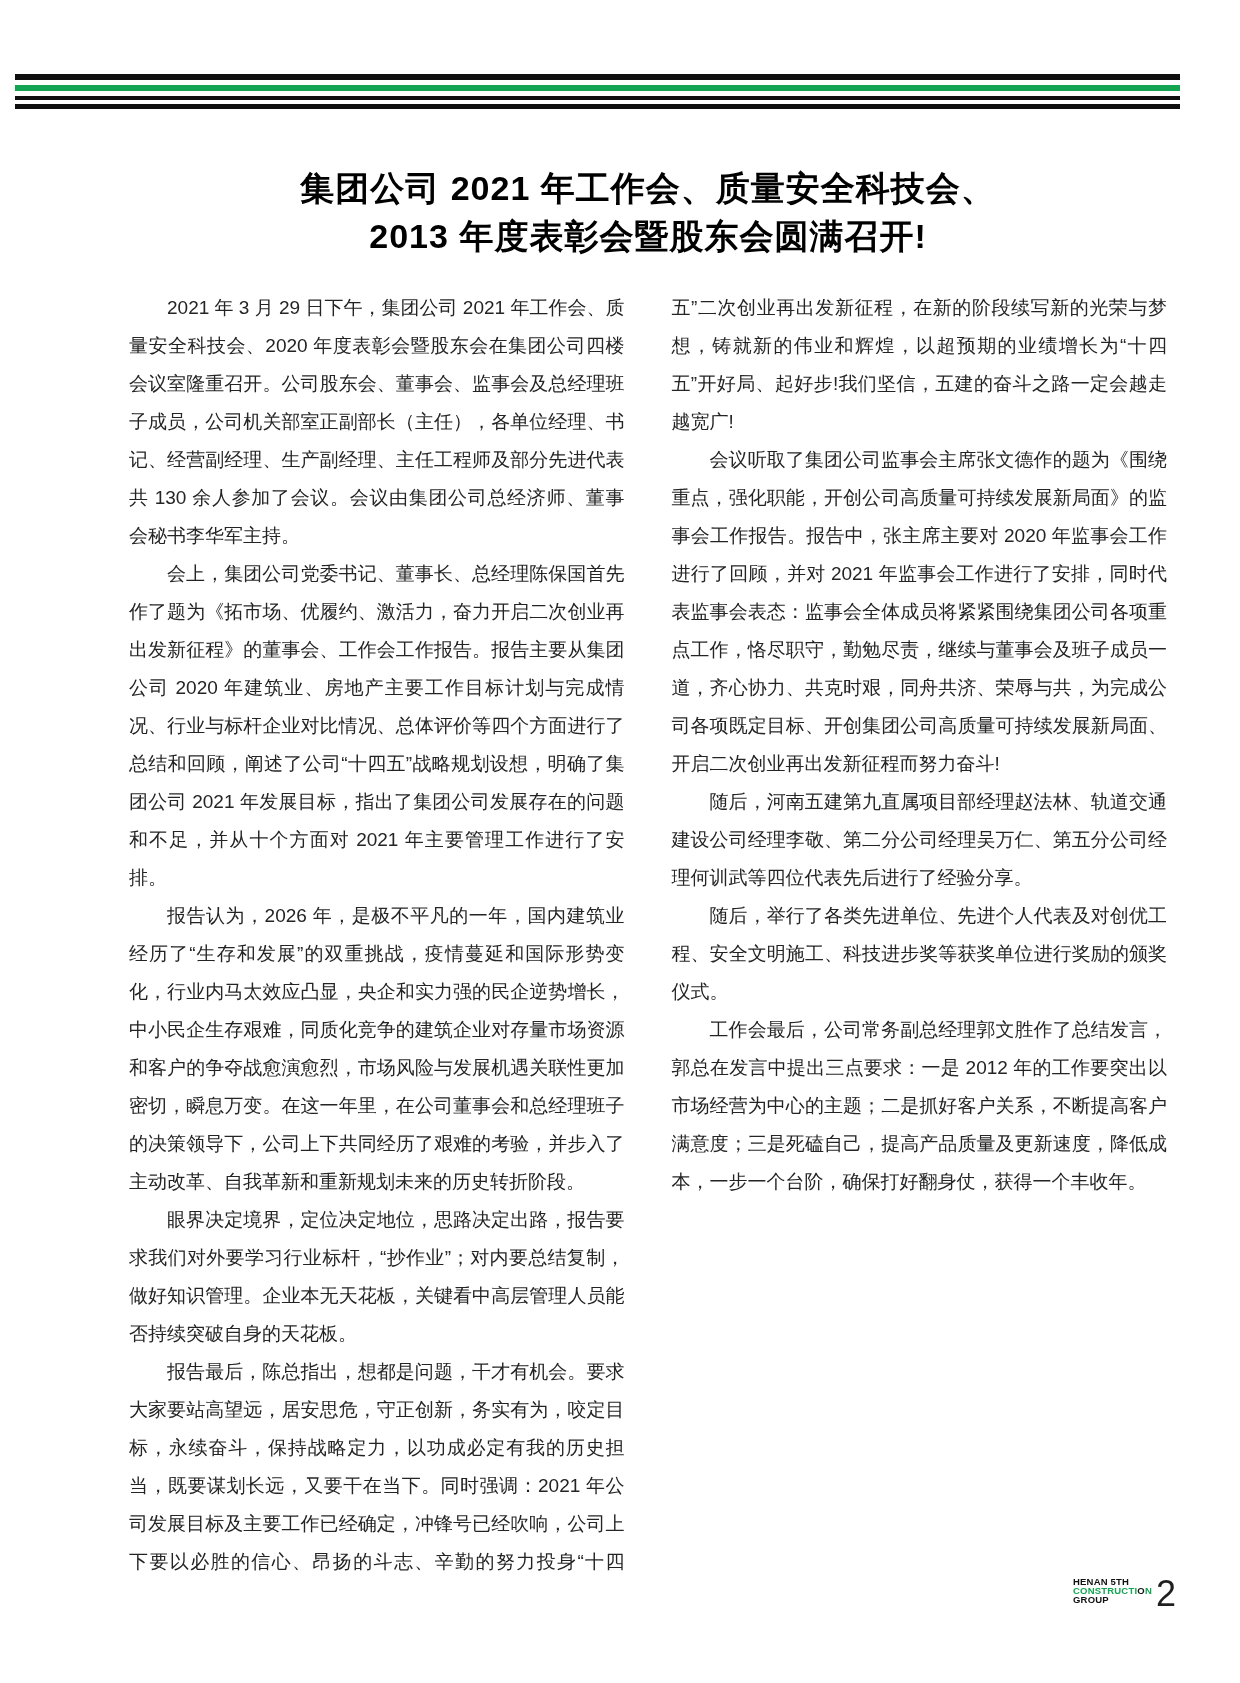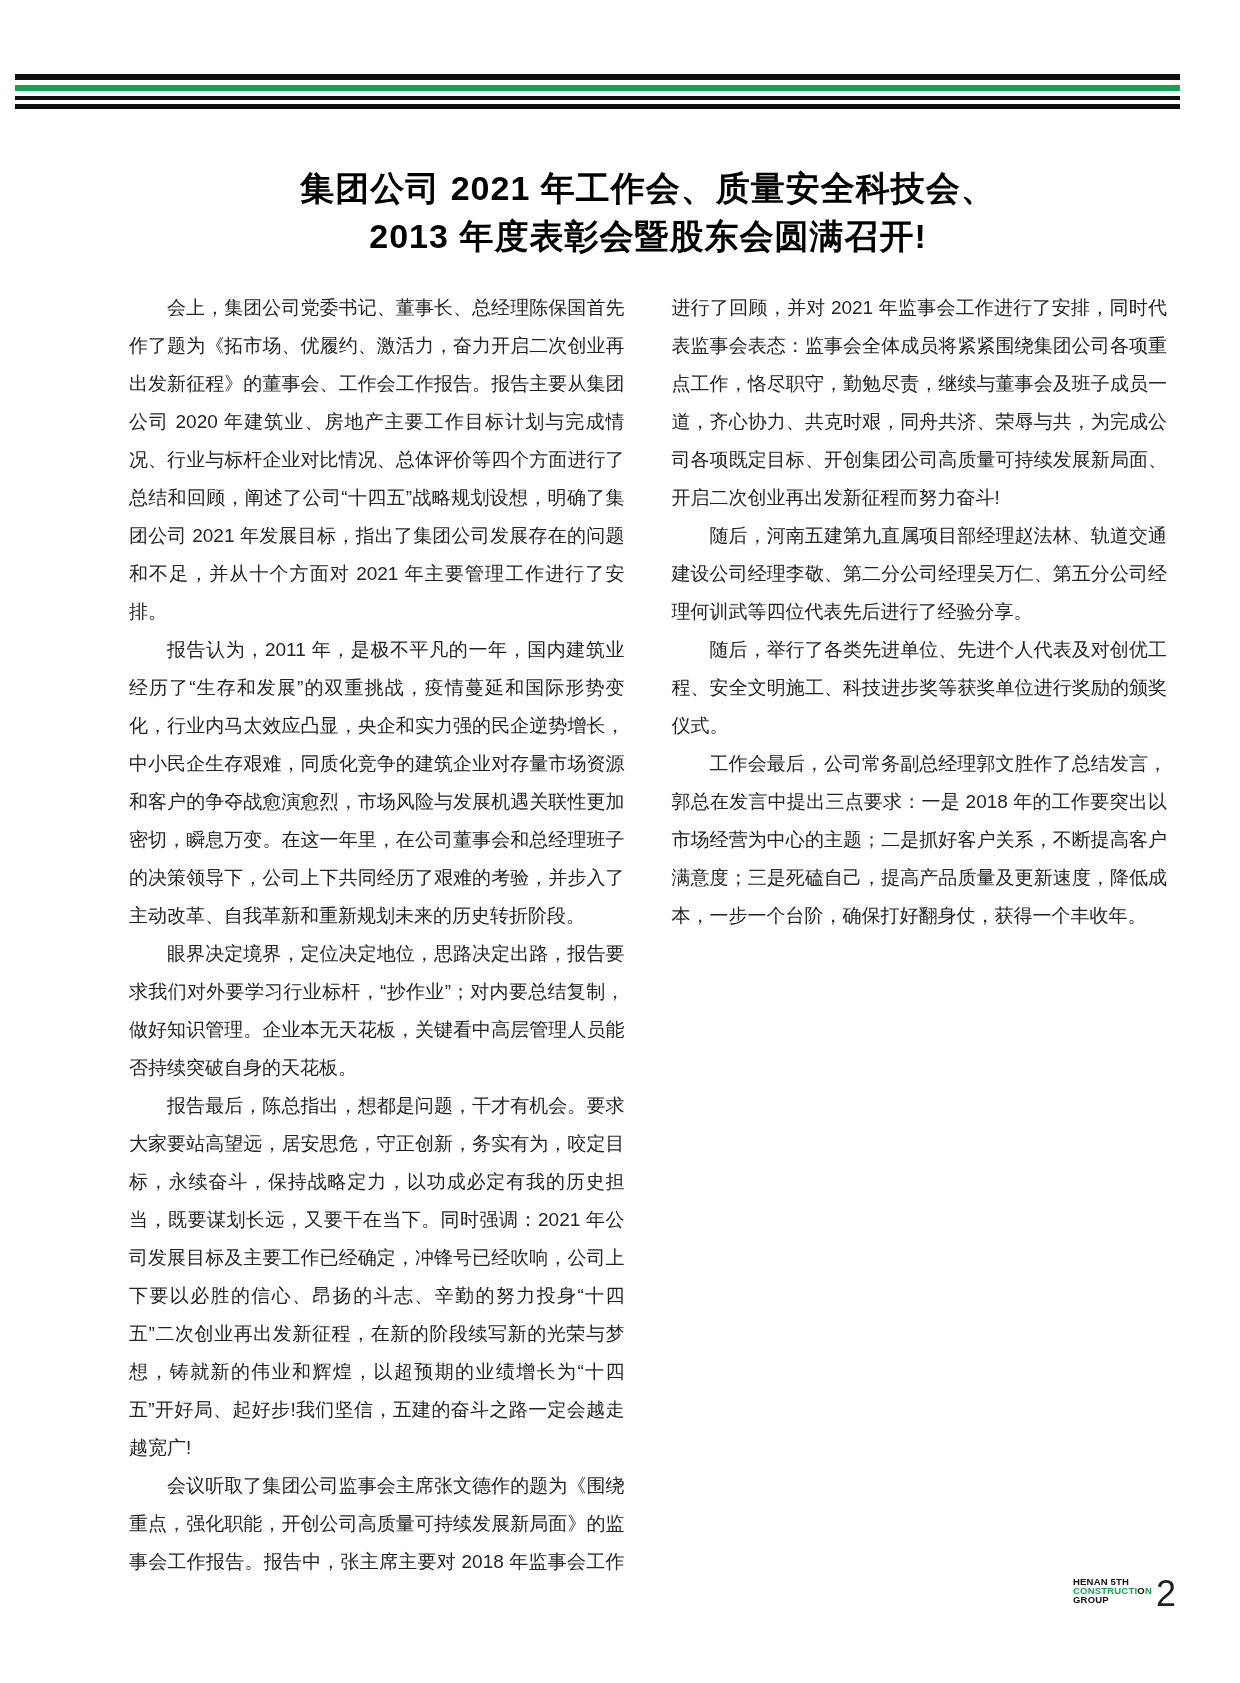--- a/index.html
+++ b/index.html
@@ -83,28 +83,29 @@
     <div class="stripe s3"></div>
     <div class="stripe s4"></div>
   </div>
 
   <h1 class="title">
     <span class="t-line">集团公司 2021 年工作会、质量安全科技会、</span>
     <span class="t-line">2013 年度表彰会暨股东会圆满召开!</span>
   </h1>
 
   <div class="article">
+      <p>2021 年 3 月 29 日下午，集团公司 2021 年工作会、质量安全科技会、2020 年度表彰会暨股东会在集团公司四楼会议室隆重召开。公司股东会、董事会、监事会及总经理班子成员，公司机关部室正副部长（主任），各单位经理、书记、经营副经理、生产副经理、主任工程师及部分先进代表共 130 余人参加了会议。会议由集团公司总经济师、董事会秘书李华军主持。</p>
       <p>会上，集团公司党委书记、董事长、总经理陈保国首先作了题为《拓市场、优履约、激活力，奋力开启二次创业再出发新征程》的董事会、工作会工作报告。报告主要从集团公司 2020 年建筑业、房地产主要工作目标计划与完成情况、行业与标杆企业对比情况、总体评价等四个方面进行了总结和回顾，阐述了公司“十四五”战略规划设想，明确了集团公司 2021 年发展目标，指出了集团公司发展存在的问题和不足，并从十个方面对 2021 年主要管理工作进行了安排。</p>
-      <p>报告认为，2011 年，是极不平凡的一年，国内建筑业经历了“生存和发展”的双重挑战，疫情蔓延和国际形势变化，行业内马太效应凸显，央企和实力强的民企逆势增长，中小民企生存艰难，同质化竞争的建筑企业对存量市场资源和客户的争夺战愈演愈烈，市场风险与发展机遇关联性更加密切，瞬息万变。在这一年里，在公司董事会和总经理班子的决策领导下，公司上下共同经历了艰难的考验，并步入了主动改革、自我革新和重新规划未来的历史转折阶段。</p>
+      <p>报告认为，2026 年，是极不平凡的一年，国内建筑业经历了“生存和发展”的双重挑战，疫情蔓延和国际形势变化，行业内马太效应凸显，央企和实力强的民企逆势增长，中小民企生存艰难，同质化竞争的建筑企业对存量市场资源和客户的争夺战愈演愈烈，市场风险与发展机遇关联性更加密切，瞬息万变。在这一年里，在公司董事会和总经理班子的决策领导下，公司上下共同经历了艰难的考验，并步入了主动改革、自我革新和重新规划未来的历史转折阶段。</p>
       <p>眼界决定境界，定位决定地位，思路决定出路，报告要求我们对外要学习行业标杆，“抄作业”；对内要总结复制，做好知识管理。企业本无天花板，关键看中高层管理人员能否持续突破自身的天花板。</p>
       <p>报告最后，陈总指出，想都是问题，干才有机会。要求大家要站高望远，居安思危，守正创新，务实有为，咬定目标，永续奋斗，保持战略定力，以功成必定有我的历史担当，既要谋划长远，又要干在当下。同时强调：2021 年公司发展目标及主要工作已经确定，冲锋号已经吹响，公司上下要以必胜的信心、昂扬的斗志、辛勤的努力投身“十四五”二次创业再出发新征程，在新的阶段续写新的光荣与梦想，铸就新的伟业和辉煌，以超预期的业绩增长为“十四五”开好局、起好步!我们坚信，五建的奋斗之路一定会越走越宽广!</p>
-      <p>会议听取了集团公司监事会主席张文德作的题为《围绕重点，强化职能，开创公司高质量可持续发展新局面》的监事会工作报告。报告中，张主席主要对 2018 年监事会工作进行了回顾，并对 2021 年监事会工作进行了安排，同时代表监事会表态：监事会全体成员将紧紧围绕集团公司各项重点工作，恪尽职守，勤勉尽责，继续与董事会及班子成员一道，齐心协力、共克时艰，同舟共济、荣辱与共，为完成公司各项既定目标、开创集团公司高质量可持续发展新局面、开启二次创业再出发新征程而努力奋斗!</p>
+      <p>会议听取了集团公司监事会主席张文德作的题为《围绕重点，强化职能，开创公司高质量可持续发展新局面》的监事会工作报告。报告中，张主席主要对 2020 年监事会工作进行了回顾，并对 2021 年监事会工作进行了安排，同时代表监事会表态：监事会全体成员将紧紧围绕集团公司各项重点工作，恪尽职守，勤勉尽责，继续与董事会及班子成员一道，齐心协力、共克时艰，同舟共济、荣辱与共，为完成公司各项既定目标、开创集团公司高质量可持续发展新局面、开启二次创业再出发新征程而努力奋斗!</p>
       <p>随后，河南五建第九直属项目部经理赵法林、轨道交通建设公司经理李敬、第二分公司经理吴万仁、第五分公司经理何训武等四位代表先后进行了经验分享。</p>
       <p>随后，举行了各类先进单位、先进个人代表及对创优工程、安全文明施工、科技进步奖等获奖单位进行奖励的颁奖仪式。</p>
-      <p>工作会最后，公司常务副总经理郭文胜作了总结发言，郭总在发言中提出三点要求：一是 2018 年的工作要突出以市场经营为中心的主题；二是抓好客户关系，不断提高客户满意度；三是死磕自己，提高产品质量及更新速度，降低成本，一步一个台阶，确保打好翻身仗，获得一个丰收年。</p>
+      <p>工作会最后，公司常务副总经理郭文胜作了总结发言，郭总在发言中提出三点要求：一是 2012 年的工作要突出以市场经营为中心的主题；二是抓好客户关系，不断提高客户满意度；三是死磕自己，提高产品质量及更新速度，降低成本，一步一个台阶，确保打好翻身仗，获得一个丰收年。</p>
     </div>
 
   <div class="footer-logo">
     <div class="logo-l1">HENAN 5TH</div>
     <div class="logo-l2"><span>CONSTRUCTI</span><span class="logo-o">O</span><span>N</span></div>
     <div class="logo-l3">GROUP</div>
   </div>
 
   <div class="page-number">2</div>
 

